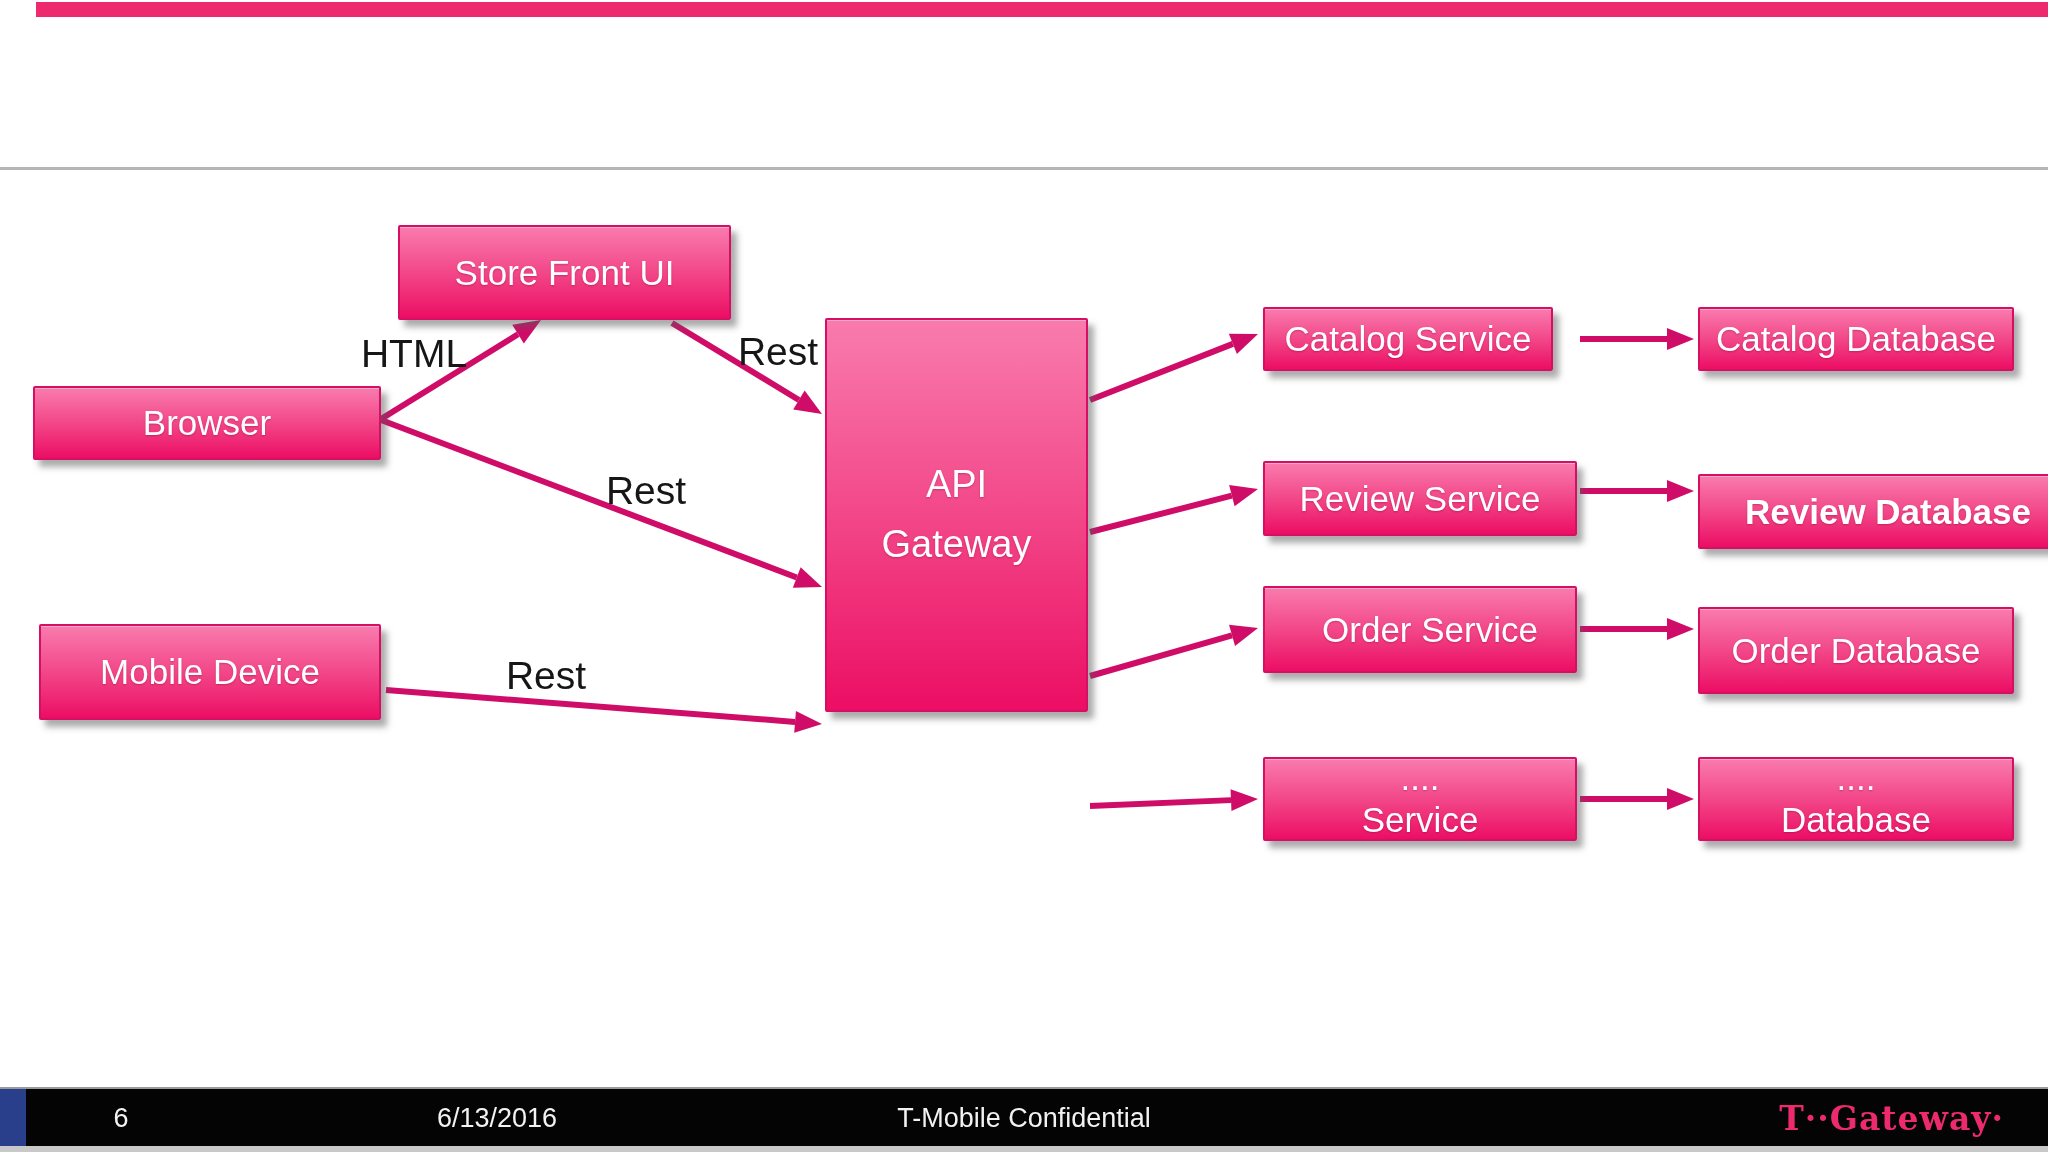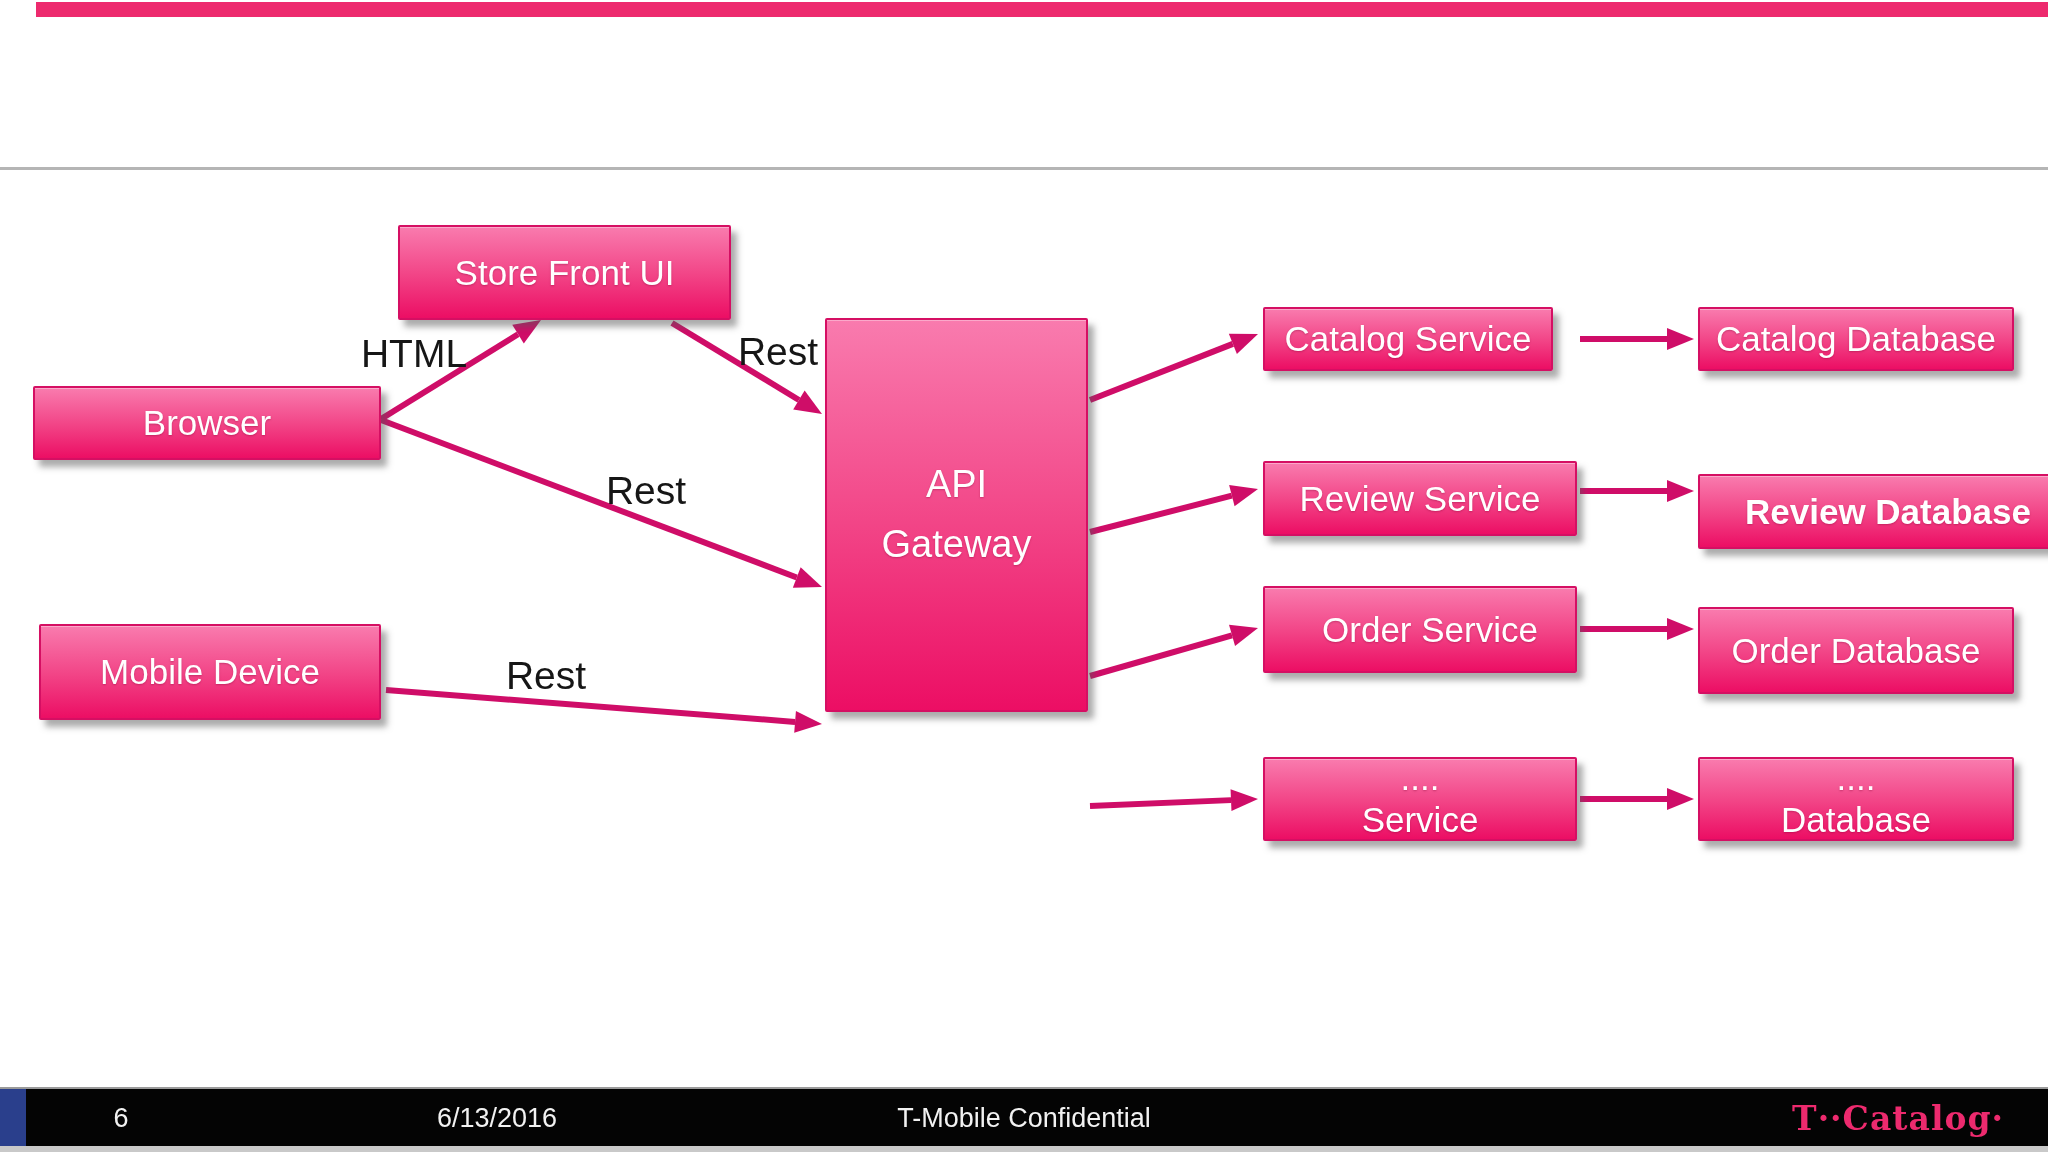--- a/index.html
+++ b/index.html
@@ -136,17 +136,17 @@
       <div class="edge-label" style="left: 414px; top: 354px;">HTML</div>
       <div class="edge-label" style="left: 778px; top: 352px;">Rest</div>
       <div class="edge-label" style="left: 646px; top: 491px;">Rest</div>
       <div class="edge-label" style="left: 546px; top: 676px;">Rest</div>
     </div>
 
   <div class="footer">
     <span class="item" style="left:121px">6</span>
     <span class="item" style="left:497px">6/13/2016</span>
     <span class="item" style="left:1024px">T-Mobile Confidential</span>
-    <span class="logo">T··Catalog·</span>
+    <span class="logo">T··Gateway·</span>
   </div>
   <div class="blue-corner"></div>
   <div class="bottom-strip"></div>
 </div>
 
 </body></html>

